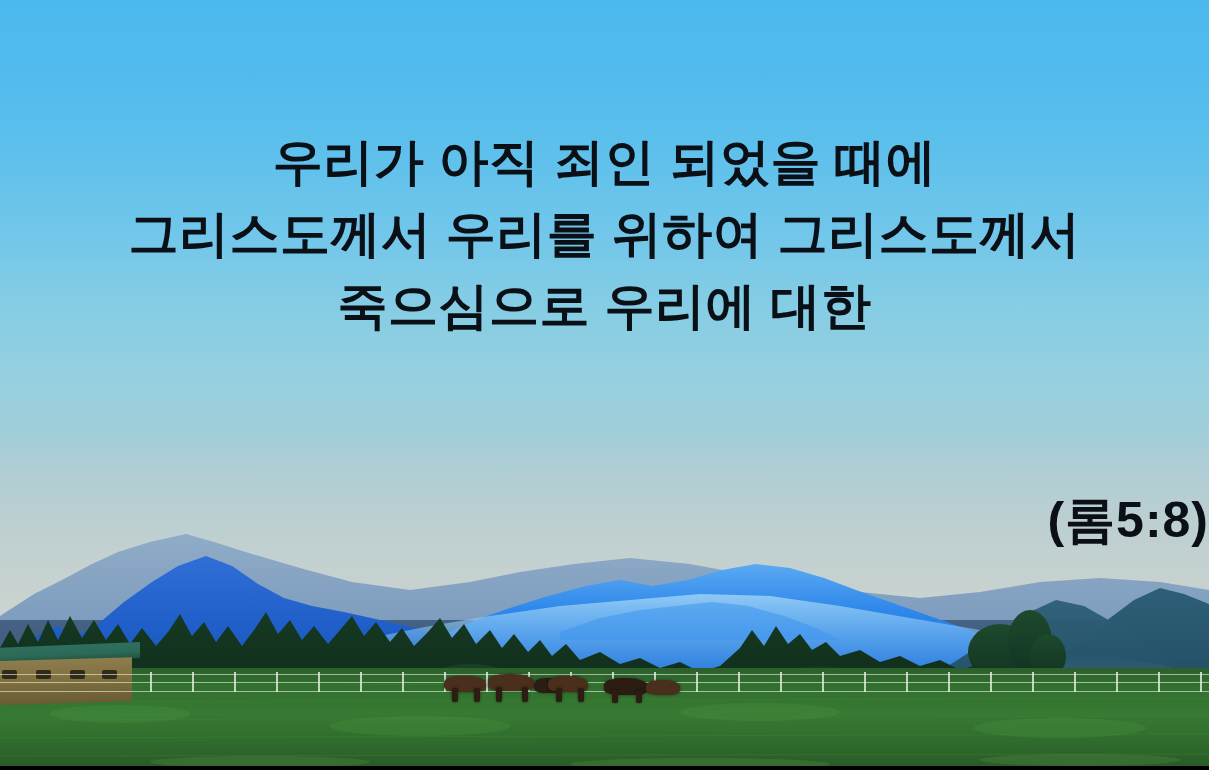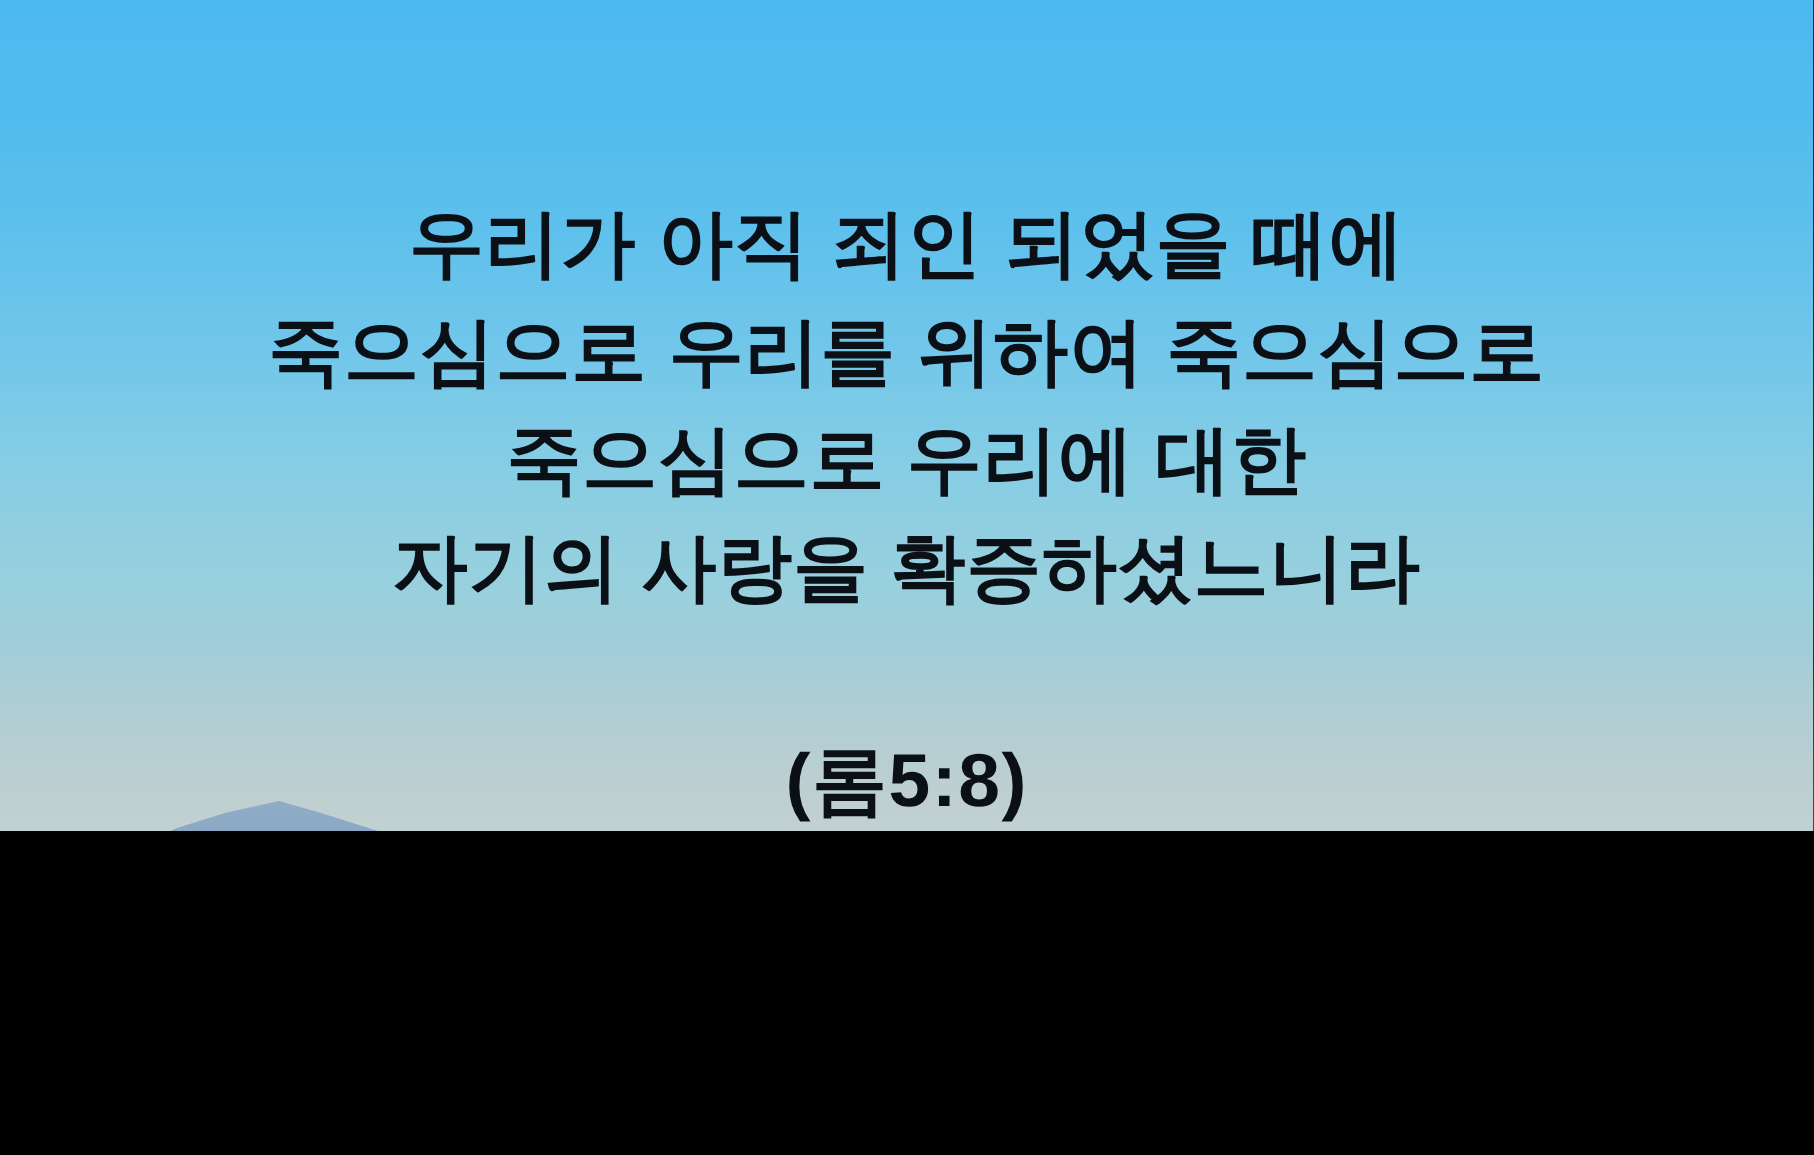--- a/index.html
+++ b/index.html
@@ -4,21 +4,21 @@
 <title>Scripture Image</title>
 <style>
   html, body {
     margin: 0;
     padding: 0;
     background: #000;
   }
   #stage {
     position: relative;
     width: 1209px;
-    height: 554px;
+    height: 766px;
     overflow: hidden;
     font-family: "Liberation Sans", "DejaVu Sans", sans-serif;
     user-select: none;
   }
 
   
   .sky {
     position: absolute;
     left: 0; top: 0;
     width: 1209px;
@@ -152,21 +152,21 @@
     font-size: 50px;
     height: 72px;
     line-height: 72px;
     white-space: nowrap;
   }
   .reference {
     position: absolute;
     left: 0;
     top: 490px;
     width: 1209px;
-    text-align: center;
+    text-align: right;
     color: #0b0f16;
     font-size: 50px;
     line-height: 60px;
     font-weight: 600;
     letter-spacing: 1px;
   }
 </style>
 </head>
 <body>
 
@@ -355,20 +355,19 @@
   <div class="horse dark" style="left:578px; top:688px; width:6px;  height:14px; border-radius:2px;"></div>
 
   <div class="horse dark" style="left:604px; top:678px; width:44px; height:17px;"></div>
   <div class="horse dark" style="left:612px; top:690px; width:6px;  height:13px; border-radius:2px;"></div>
   <div class="horse dark" style="left:636px; top:690px; width:6px;  height:13px; border-radius:2px;"></div>
 
   <div class="horse" style="left:646px; top:680px; width:34px; height:15px;"></div>
 
   <div class="verse">
     <span class="vline">우리가 아직 죄인 되었을 때에</span>
-    <span class="vline">죽으심으로 우리를 위하여 죽으심으로</span>
+    <span class="vline">그리스도께서 우리를 위하여 그리스도께서</span>
     <span class="vline">죽으심으로 우리에 대한</span>
-    <span class="vline">자기의 사랑을 확증하셨느니라</span>
   </div>
 
   <div class="reference">(롬5:8)</div>
 
 </div>
 
 </body></html>

